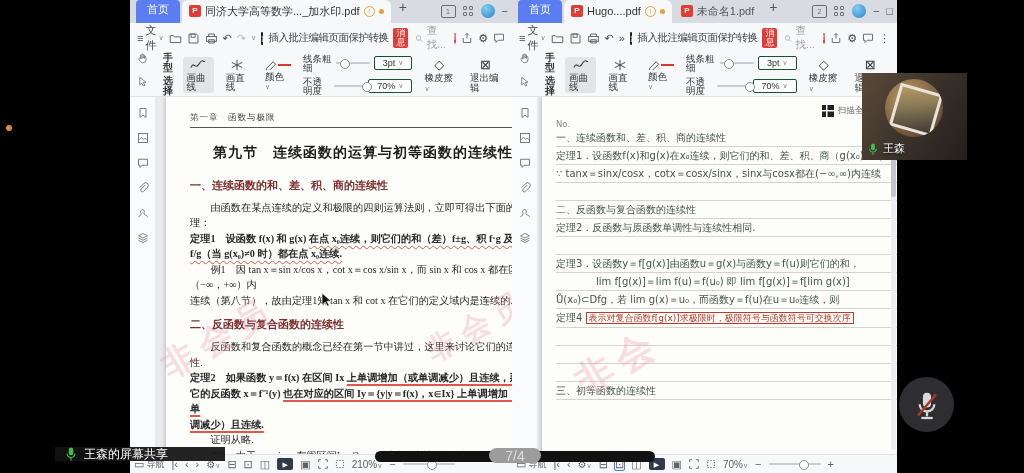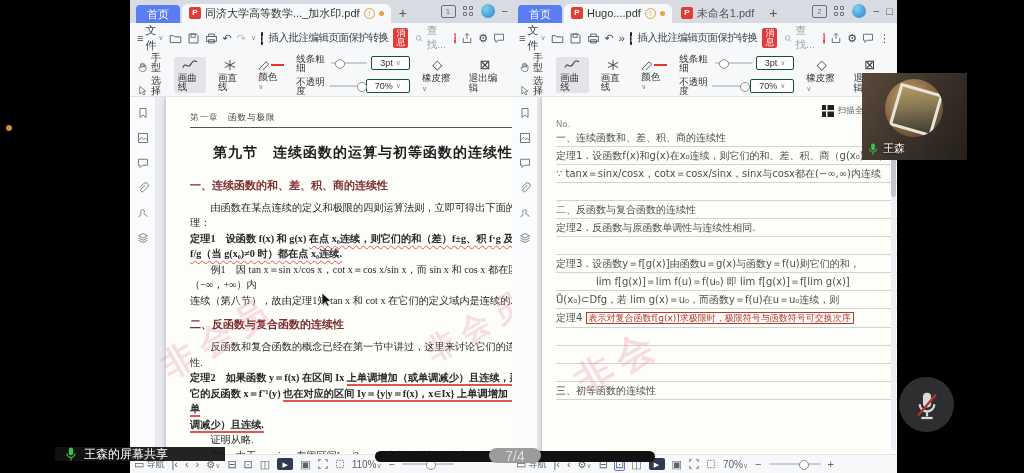--- a/index.html
+++ b/index.html
@@ -2,21 +2,21 @@
 <html><head>
 <meta charset="utf-8">
 <style>
   html,body{margin:0;padding:0;background:#000;}
   body{width:1024px;height:473px;position:relative;overflow:hidden;
        font-family:"Liberation Sans",sans-serif;-webkit-font-smoothing:antialiased;}
   .win{position:absolute;top:0;height:473px;background:#f7f8f9;display:flex;flex-direction:column;}
   #winL{left:130px;width:382px;}
   #winR{left:512px;width:385px;}
   
-  .tabbar{flex:0 0 23px;background:#d8dce2;display:flex;align-items:flex-end;font-size:11px;position:relative;}
+  .tabbar{flex:0 0 23px;background:#d8dce2;display:flex;font-size:11px;position:relative;}
   .tab-home{background:#5b7df2;color:#fff;padding:4px 11px 3px;border-radius:4px 4px 0 0;margin-left:6px;line-height:1;}
   .tab-doc{background:#f7f8f9;color:#333;padding:3px 7px 4px;border-radius:6px 6px 0 0;margin-left:2px;display:flex;align-items:center;gap:4px;line-height:1;white-space:nowrap;}
   .tab-doc.inactive{background:transparent;color:#555;}
   .pdfic{width:12px;height:12px;background:#e23d33;color:#fff;border-radius:2px;font-size:8px;font-weight:bold;display:inline-flex;align-items:center;justify-content:center;flex:0 0 12px;}
   .warn-i{width:9px;height:9px;border-radius:50%;border:1px solid #e6a23c;color:#e6a23c;font-size:7px;display:inline-flex;align-items:center;justify-content:center;line-height:1;}
   .odot{width:5px;height:5px;border-radius:50%;background:#e6a23c;}
   .newtab{color:#555;font-size:14px;padding:0 8px 3px;line-height:1;}
   .tab-right{position:absolute;right:4px;top:4px;display:flex;align-items:center;gap:7px;color:#4a4f55;font-size:11px;}
   .lay-ic{width:13px;height:11px;border:1px solid #6a6f76;border-radius:2px;font-size:7px;display:inline-flex;align-items:center;justify-content:center;color:#6a6f76;}
   .grid-ic{width:11px;height:11px;display:grid;grid-template-columns:4px 4px;grid-template-rows:4px 4px;gap:2px;}
@@ -26,21 +26,21 @@
   .menubar{flex:0 0 22px;display:flex;align-items:center;gap:5px;padding:0 7px;font-size:11px;color:#41454a;}
   .mi{display:inline-flex;align-items:center;gap:2px;}
   .chip{background:#1d1d1f;color:#ddd;border-radius:2px;width:11px;height:13px;overflow:hidden;display:inline-flex;align-items:center;justify-content:center;font-size:9px;}
   .mstrip{letter-spacing:-0.5px;font-size:10.5px;color:#3c4045;white-space:nowrap;}
   .badge-red{background:#e23c39;color:#fff;font-size:9px;padding:1px 3px;border-radius:2px;line-height:1;}
   .searchbox{display:inline-flex;align-items:center;gap:3px;color:#9aa0a6;font-size:10.5px;margin-left:2px;}
   .alert-dot{width:11px;height:11px;border-radius:50%;background:#e23c39;color:#fff;font-size:8px;display:inline-flex;align-items:center;justify-content:center;line-height:1;}
   
   .toolbar{flex:0 0 37px;display:flex;align-items:center;gap:8px;padding:0 7px;border-bottom:1px solid #e2e3e6;}
   .stack2{display:flex;flex-direction:column;gap:3px;font-size:10px;color:#333;}
-  .stack2 .row{display:flex;align-items:flex-end;gap:3px;line-height:1;}
+  .stack2 .row{display:flex;align-items:flex-start;gap:15px;line-height:1;font-weight:bold;}
   .bigtool{display:flex;flex-direction:column;align-items:center;gap:2px;font-size:9.5px;color:#333;padding:2px 4px 1px;border-radius:3px;line-height:1;}
   .bigtool.sel{background:#e2e4e8;}
   .sgroup{display:flex;flex-direction:column;gap:4px;font-size:9.5px;color:#333;}
   .sgroup .row{display:flex;align-items:center;gap:4px;line-height:1;}
   .slider{width:44px;height:2px;background:#c9ccd1;border-radius:1px;position:relative;}
   .knob{position:absolute;top:-3px;width:8px;height:8px;background:#fff;border:1px solid #8a8f96;border-radius:50%;}
   .valbox{border:1px solid #14532d;background:#fff;border-radius:2px;padding:1px 8px;font-size:9px;color:#333;display:inline-flex;align-items:center;gap:3px;line-height:1.2;}
   .chev{font-size:7px;color:#888;}
   .redbar{width:13px;height:2.5px;background:#e0352b;margin-top:1px;}
   
@@ -321,21 +321,21 @@
     <span class="ic">
         <svg width="10" height="10" viewBox="0 0 14 14">
           <path d="M1 4V1h3M10 1h3v3M13 10v3h-3M4 13H1v-3" fill="none" stroke="#5f6368" stroke-width="1.3"></path>
         </svg>
       </span>
     <span class="ic">
         <svg width="10" height="10" viewBox="0 0 14 14">
           <rect x="2" y="2" width="10" height="10" fill="none" stroke="#5f6368" stroke-width="1.2" stroke-dasharray="2 2"></rect>
         </svg>
       </span>
-    <span><span>110%</span><span class="chev">∨</span></span>
+    <span><span>210%</span><span class="chev">∨</span></span>
     <span class="glyph">−</span>
     <span class="zslider">
         <span class="knob" style="left:24px"></span>
       </span>
   </div>
 </div>
 
 <div class="win" id="winR">
   <div class="tabbar">
     <div class="tab-home">首页</div>

